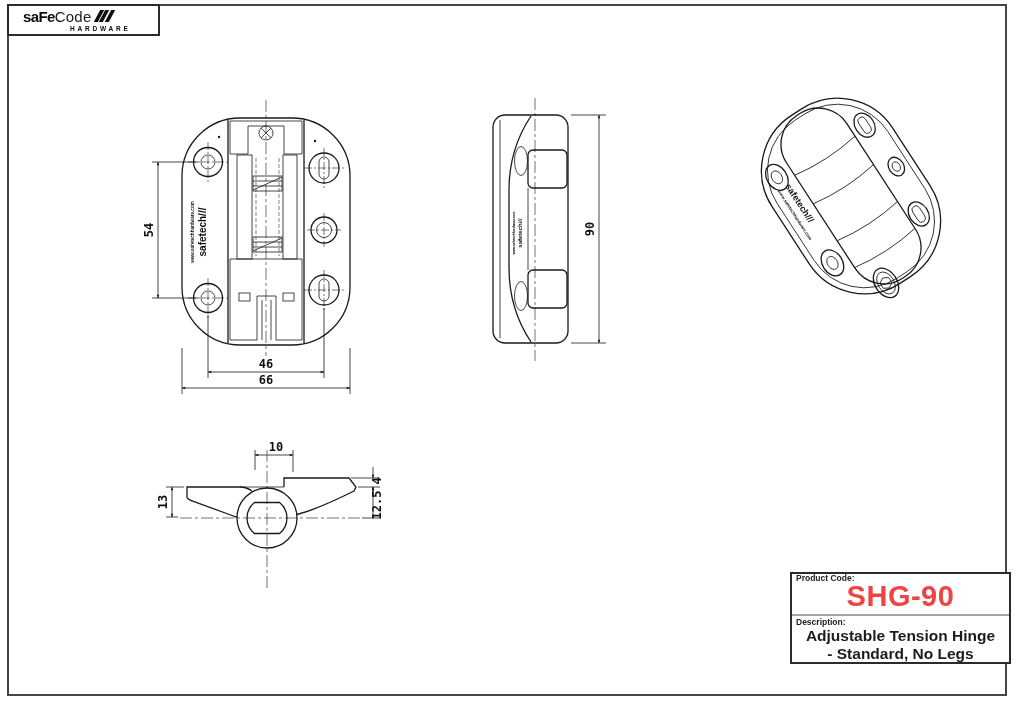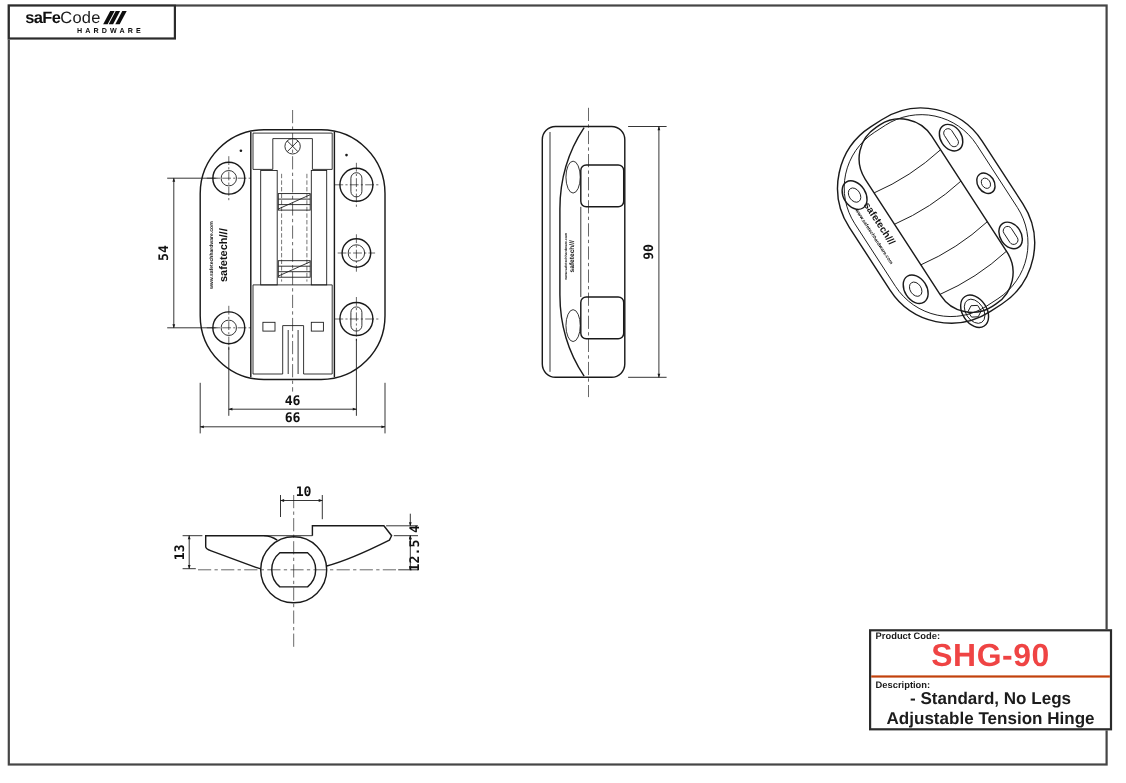--- a/index.html
+++ b/index.html
@@ -17,21 +17,21 @@
   .logo-slashes{display:inline-flex;margin-left:3px;}
   .logo-slashes i{display:inline-block;width:3.5px;height:12px;background:#0d0d0d;
         transform:skewX(-28deg);margin-left:2.2px;}
   .logo-sub{font-size:6.5px;font-weight:700;letter-spacing:2.8px;color:#0d0d0d;
         padding-left:47px;margin-top:1px;}
   
   .title-block{position:absolute;left:790px;top:572px;width:221px;height:92px;
         border:2px solid #2b2b2b;box-sizing:border-box;background:#fff;
         display:flex;flex-direction:column;justify-content:center;}
   .tb-row{position:relative;flex:1;box-sizing:border-box;padding:1px 4px;}
-  .tb-row+.tb-row{border-top:2px solid #c2410c;}
+  .tb-row+.tb-row{border-top:2px solid #a3a3a3;}
   .tb-label{font-size:8.5px;font-weight:700;color:#1a1a1a;}
   .tb-code{text-align:center;font-size:29px;font-weight:700;letter-spacing:0.5px;
         color:#ef4444;margin-top:-3px;}
   .tb-desc{text-align:center;font-size:15.5px;font-weight:700;color:#1c1c1c;line-height:1.18;}
   
   svg{position:absolute;left:0;top:0;}
   .ol{fill:none;stroke:#1a1a1a;stroke-width:1.3;}
   .tl{fill:none;stroke:#1a1a1a;stroke-width:0.8;}
   .cl{fill:none;stroke:#1a1a1a;stroke-width:0.6;stroke-dasharray:12 3 3 3;}
   .cc{fill:none;stroke:#1a1a1a;stroke-width:0.6;stroke-dasharray:8 2 2 2;}
@@ -226,18 +226,18 @@
   </svg>
 
   <div class="title-block">
     <div class="tb-row">
       <div class="tb-label">Product Code:</div>
       <div class="tb-code">SHG-90</div>
     </div>
     <div class="tb-row">
       <div class="tb-label">Description:</div>
       <div class="tb-desc">
+        <div>Adjustable Tension Hinge</div>
         <div>- Standard, No Legs</div>
-        <div>Adjustable Tension Hinge</div>
       </div>
     </div>
   </div>
 </div>
 
 </body></html>

